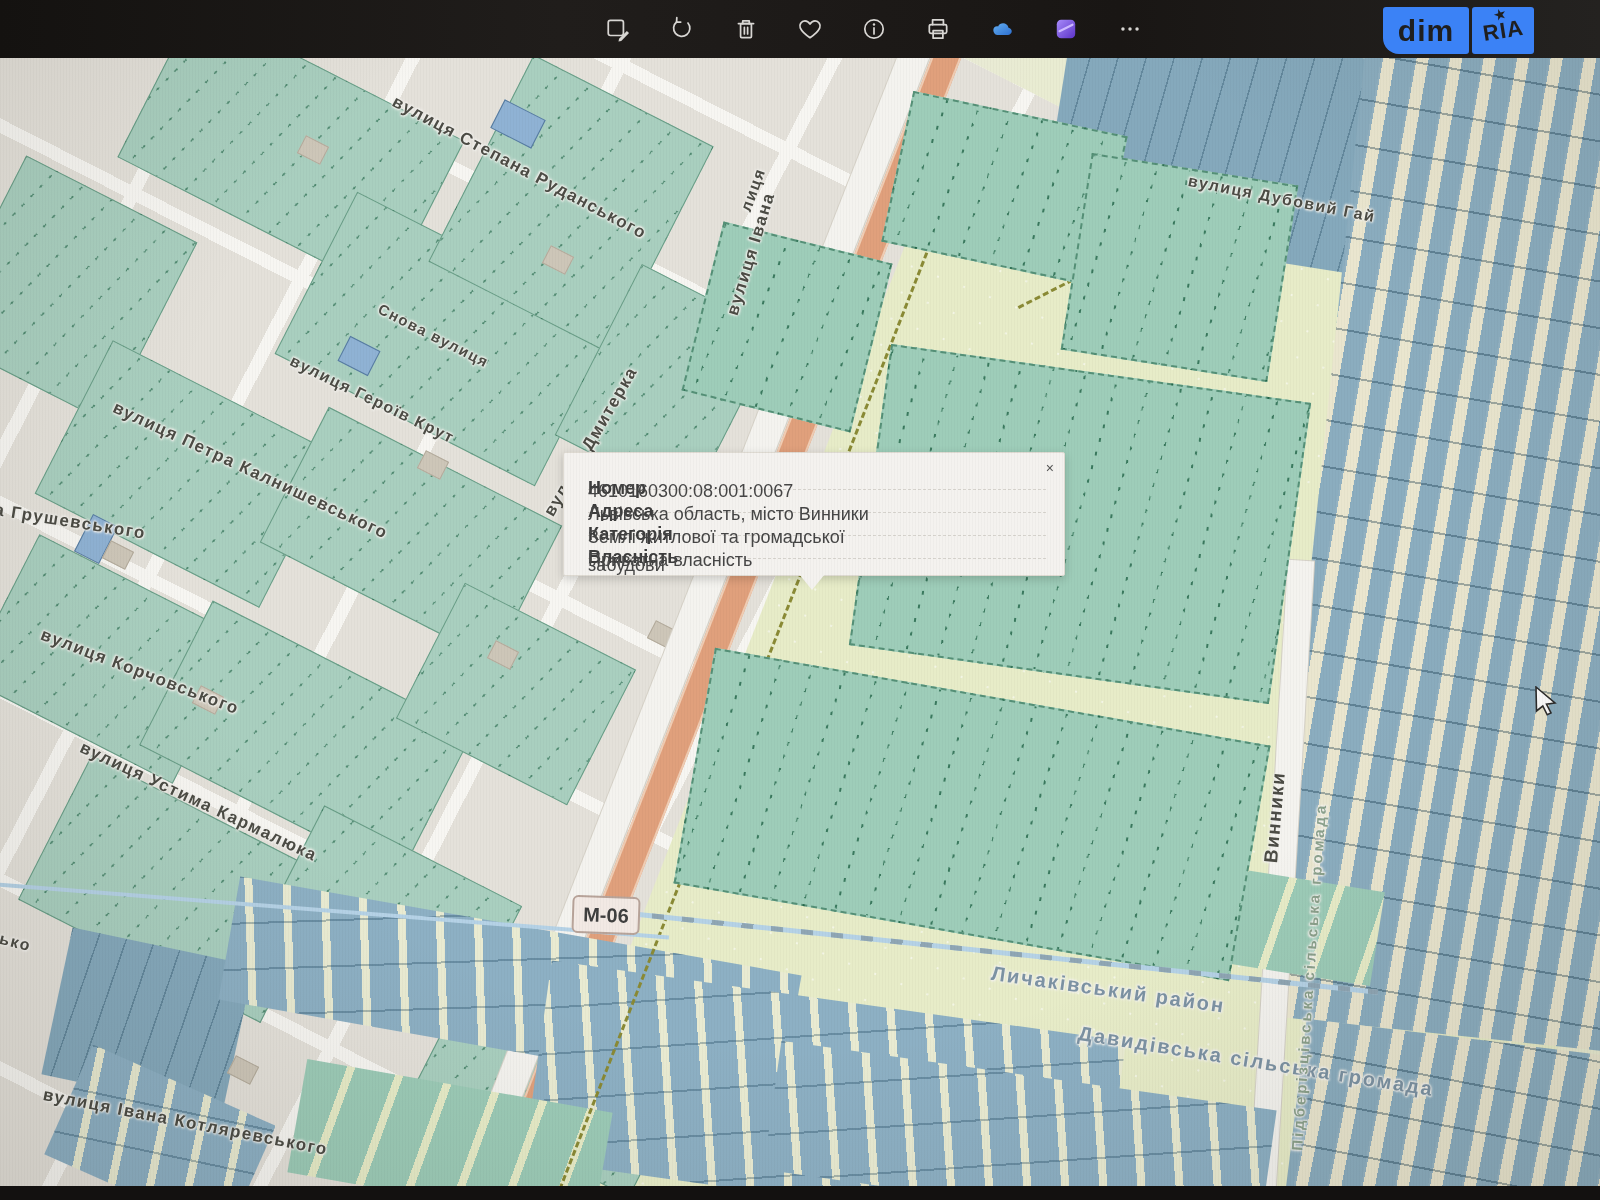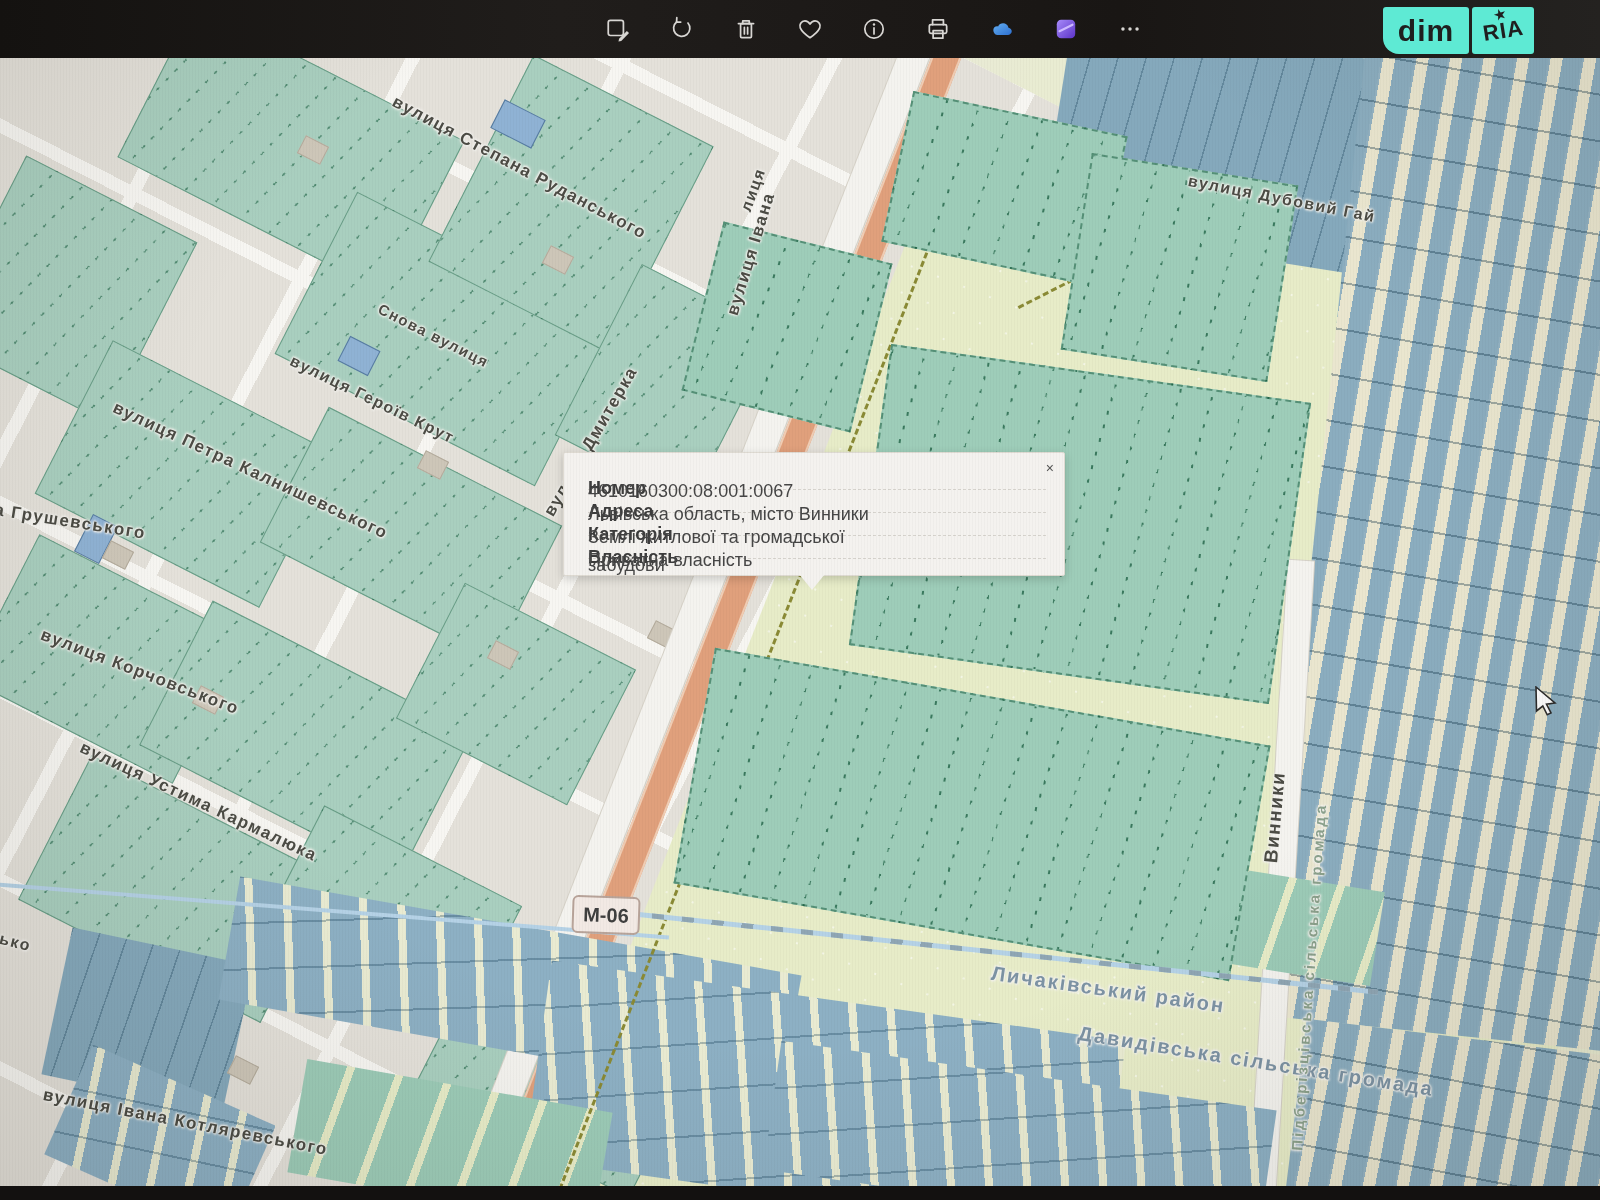--- a/index.html
+++ b/index.html
@@ -8,21 +8,21 @@
   
   .topbar{position:absolute;left:0;top:0;width:1600px;height:58px;z-index:50;
     background:linear-gradient(90deg,#141210,#201d1b 35%,#191614 70%,#242220);}
   .toolbar{position:absolute;left:604px;top:9px;height:40px;display:flex;gap:36px;align-items:center;z-index:51;}
   .tico{width:28px;height:28px;display:flex;align-items:center;justify-content:center;cursor:pointer;}
   .tico svg{width:26px;height:26px;stroke:#d8d6d3;stroke-width:1.6;fill:none;stroke-linecap:round;stroke-linejoin:round;}
   .bottombar{position:absolute;left:0;top:1186px;width:1600px;height:14px;background:#131110;z-index:50;}
 
   
   .wm{position:absolute;left:1383px;top:7px;display:flex;gap:3px;z-index:52;}
-  .wm-box{background:#5eead4;color:#1f1f1f;height:47px;display:flex;align-items:center;justify-content:center;}
+  .wm-box{background:#3b82f6;color:#1f1f1f;height:47px;display:flex;align-items:center;justify-content:center;}
   .wm-dim{width:86px;font-size:30px;font-weight:bold;border-radius:3px 3px 3px 16px;letter-spacing:1px;}
   .wm-ria{width:62px;font-size:22px;font-weight:bold;border-radius:3px;position:relative;}
   .wm-ria .txt{transform:rotate(-9deg);letter-spacing:1px;}
   .wm-star{position:absolute;top:1px;left:22px;font-size:13px;transform:rotate(-18deg);line-height:1;}
 
   
   .map{position:absolute;left:0;top:58px;width:1600px;height:1128px;overflow:hidden;
     background:linear-gradient(100deg,#e9e6e1 0 38%,#e9ecd2 58%);}
   .map *{position:absolute;}
 

